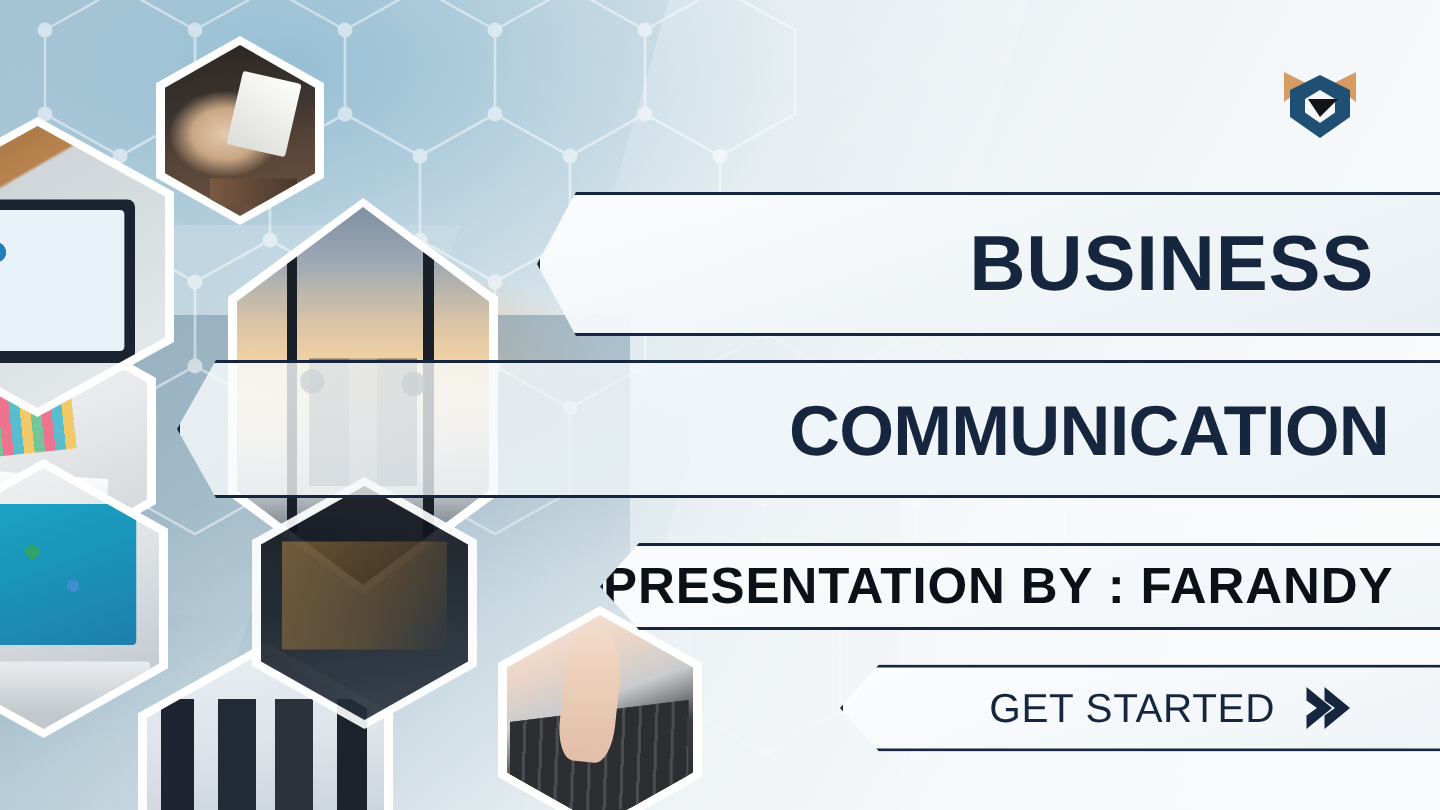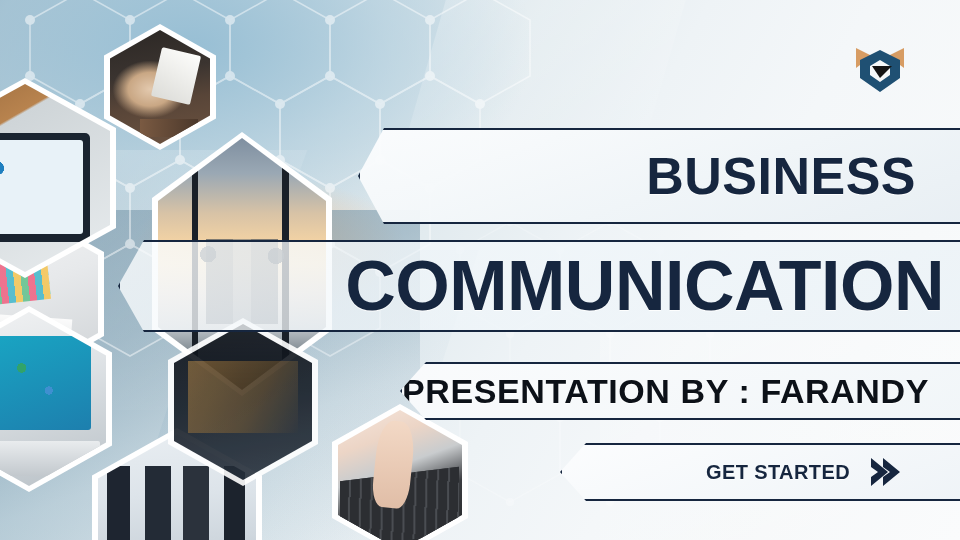--- a/index.html
+++ b/index.html
@@ -250,36 +250,36 @@
     color:#16263f;
     letter-spacing:.5px;
     white-space:nowrap;
     text-shadow:0 1px 0 rgba(255,255,255,.85);
   }
   #txt-business {
     font-size:52px; line-height:1;
     margin-left:auto; margin-right:48px;
   }
   #txt-comm {
-    font-size:70px; line-height:1;
-    margin-left:auto; margin-right:20px;
+    font-size:47px; line-height:1;
+    margin-left:auto; margin-right:38px;
     letter-spacing:-.5px;
   }
   #txt-by {
     font-size:34px; font-weight:700; color:#0c1118;
     letter-spacing:.6px; white-space:nowrap;
     margin-left:auto; margin-right:58px;
     text-shadow:0 1px 0 rgba(255,255,255,.8);
   }
   #cta-group {
     margin-left:auto; margin-right:62px;
     display:flex; align-items:center; gap:18px;
   }
   #txt-cta {
-    font-size:20px; font-weight:700; color:#16263f;
+    font-size:27px; font-weight:400; color:#16263f;
     letter-spacing:.4px; white-space:nowrap;
     text-shadow:0 1px 0 rgba(255,255,255,.8);
     text-align:center;
   }
   #cta-arrow { display:block; }
 
   
   #logo { position:absolute; left:852px; top:44px; width:56px; height:52px; }
 </style>
 </head>

